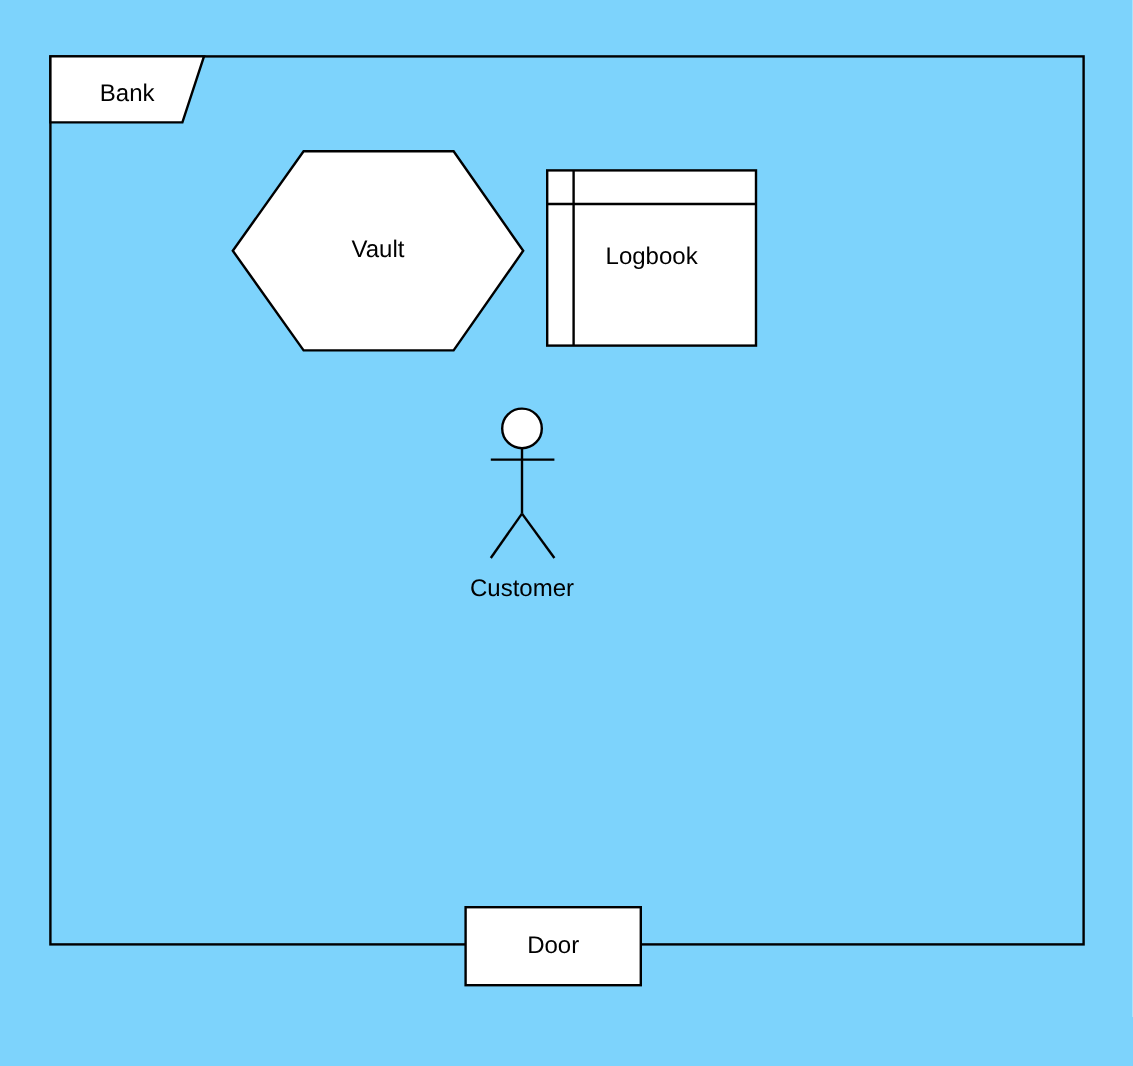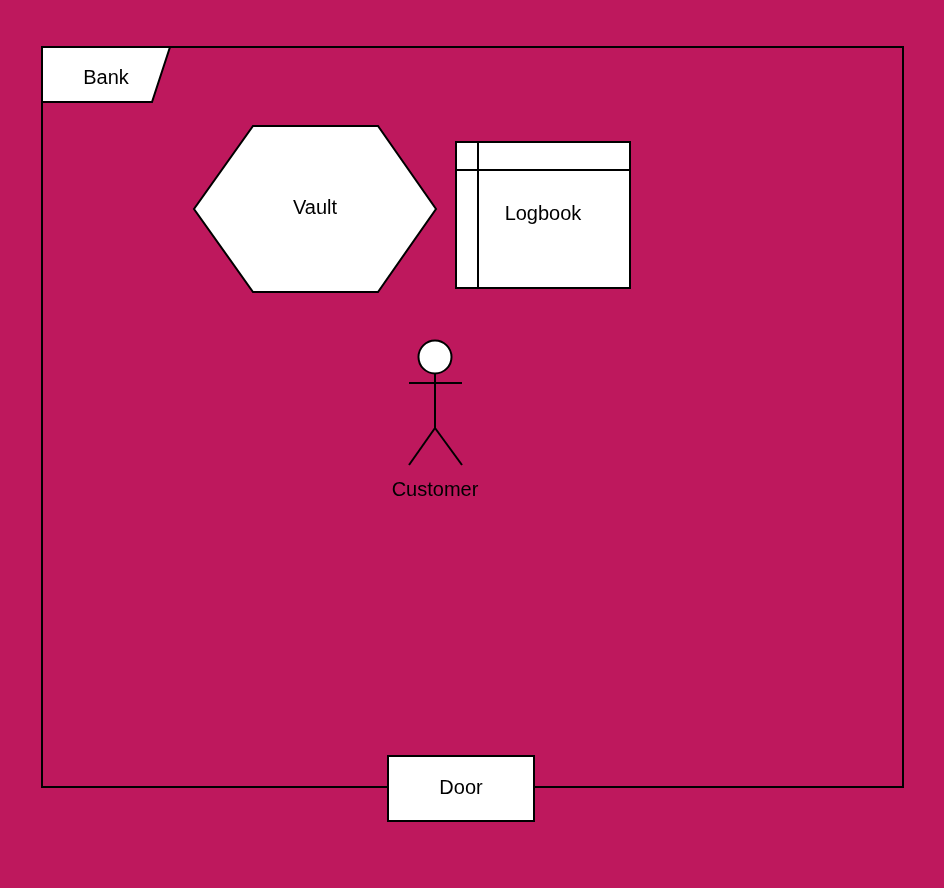--- a/index.html
+++ b/index.html
@@ -9,21 +9,21 @@
     background: #ffffff;
   }
   body {
     font-family: "Liberation Sans", sans-serif;
     -webkit-font-smoothing: antialiased;
   }
   #canvas {
     position: relative;
     width: 944px;
     height: 888px;
-    background: #be185d;
+    background: #7dd3fc;
     overflow: hidden;
   }
   #diagram-svg {
     position: absolute;
     left: 0;
     top: 0;
     width: 944px;
     height: 888px;
     display: block;
   }

